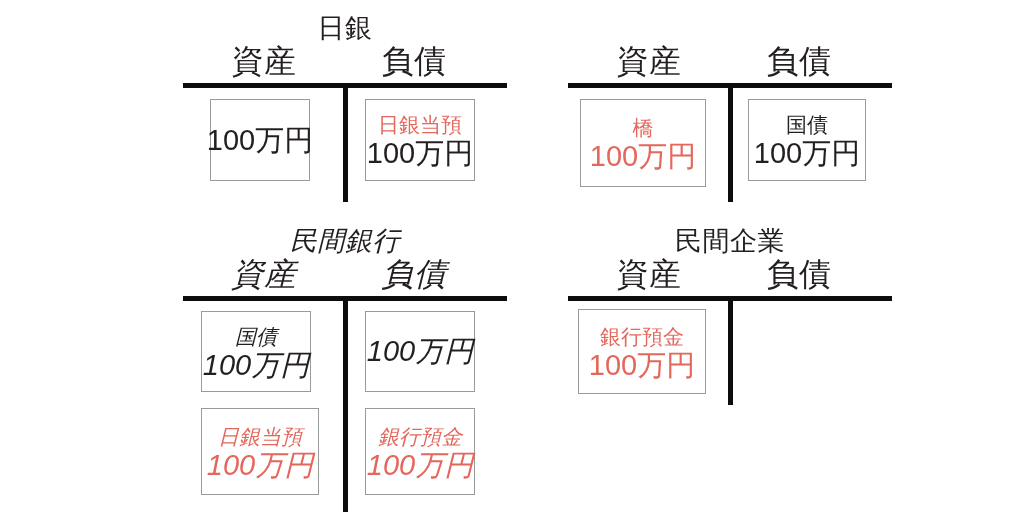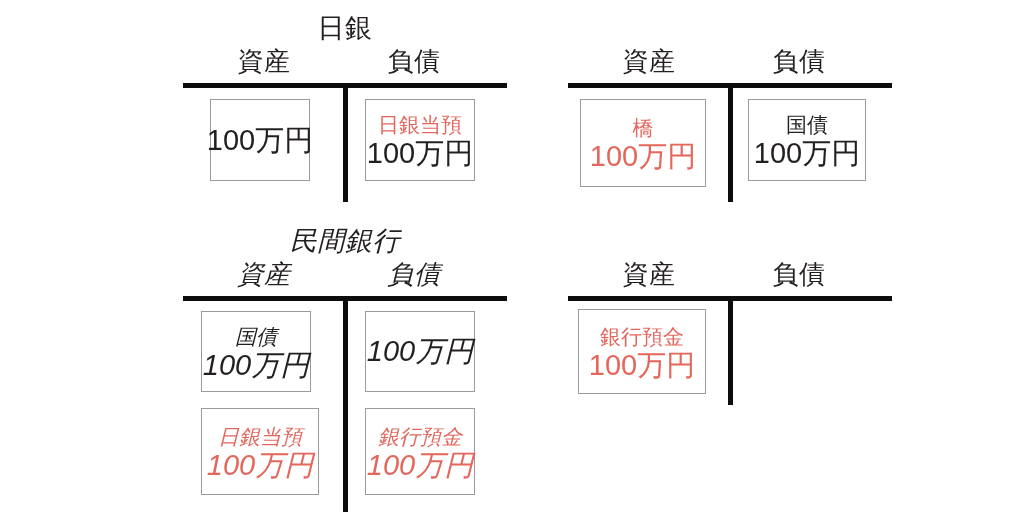--- a/index.html
+++ b/index.html
@@ -37,21 +37,21 @@
     font-size: 27px;
     line-height: 32px;
     letter-spacing: 0.5px;
     color: #231f20;
     white-space: nowrap;
   }
 
   .col-head {
     position: absolute;
     top: 34px;
-    font-size: 26px;
+    font-size: 32px;
     line-height: 30px;
     letter-spacing: 0.5px;
     color: #231f20;
     white-space: nowrap;
     text-align: center;
   }
   .col-head.assets  { left: 0;   width: 162px; }
   .col-head.liabs   { right: 12px;  width: 162px; }
 
   .hrule {
@@ -186,20 +186,21 @@
       <span class="b-amount">100万円</span>
     </div>
 
     <div class="box red" id="bank-liab-1">
       <span class="b-label">銀行預金</span>
       <span class="b-amount">100万円</span>
     </div>
   </div>
 
   <div class="panel" id="panel-corp">
+    <div class="panel-title">民間企業</div>
     <div class="col-head assets">資産</div>
     <div class="col-head liabs">負債</div>
     <div class="hrule"></div>
     <div class="vrule"></div>
 
     <div class="box red" id="corp-asset-0">
       <span class="b-label">銀行預金</span>
       <span class="b-amount">100万円</span>
     </div>
   </div>

